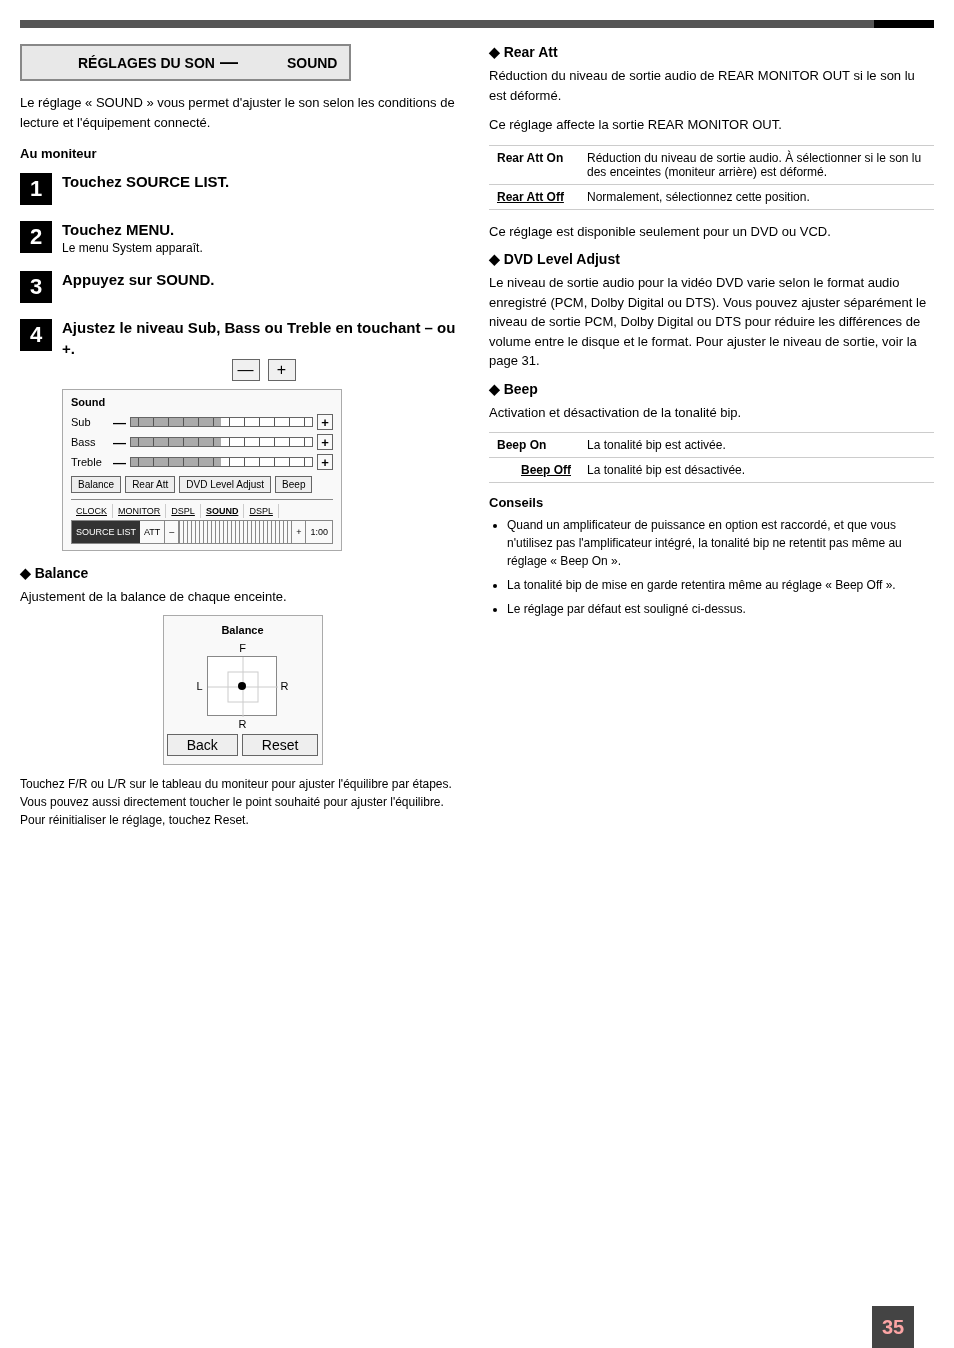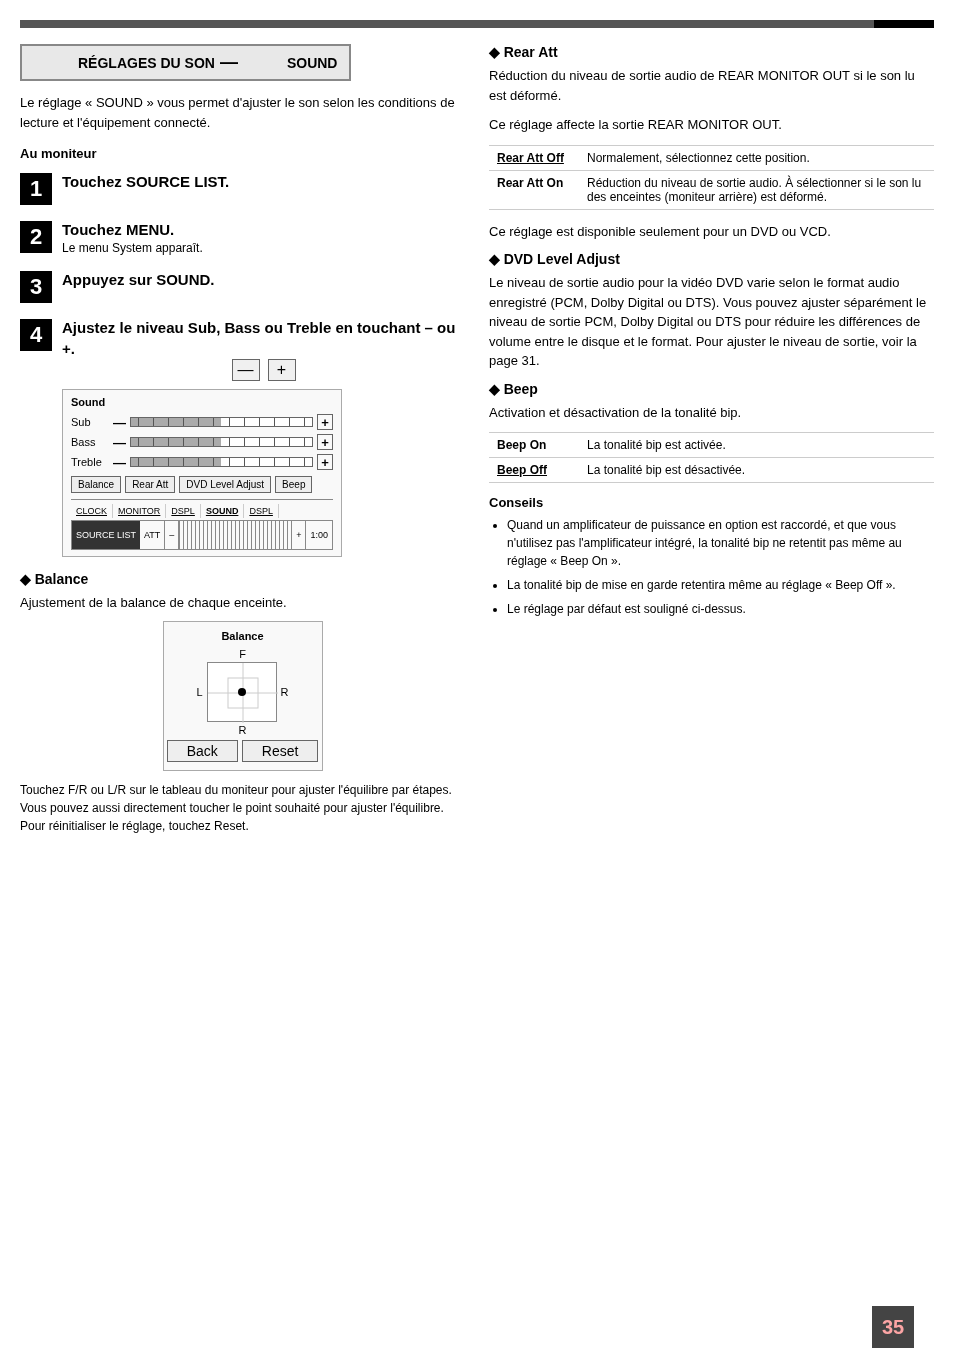--- a/index.html
+++ b/index.html
@@ -167,21 +167,21 @@
       white-space: nowrap;
     }
     .nav-item.active {
       font-weight: bold;
     }
     .bottom-bar {
       display: flex;
       align-items: center;
       border: 1px solid #888;
       margin-top: 2px;
-      height: 30px;
+      height: 24px;
       font-size: 9px;
       text-align: center;
     }
     .bottom-bar-source {
       background: #333;
       color: #fff;
       padding: 1px 4px;
       font-size: 9px;
       height: 100%;
       display: flex;
@@ -571,26 +571,26 @@
       <div>
         <p class="section-heading">
           <span>Rear Att</span>
         </p>
         <p class="body-text">Réduction du niveau de sortie audio de REAR MONITOR OUT si le son lu est déformé.</p>
         <p class="body-text">Ce réglage affecte la sortie REAR MONITOR OUT.</p>
 
         <table class="info-table">
           <tbody>
               <tr>
+            <td>Rear Att On</td>
+            <td>Réduction du niveau de sortie audio. À sélectionner si le son lu des enceintes (moniteur arrière) est déformé.</td>
+          </tr>
+          <tr>
             <td style="text-decoration:underline;">Rear Att Off</td>
             <td>Normalement, sélectionnez cette position.</td>
-          </tr>
-          <tr>
-            <td>Rear Att On</td>
-            <td>Réduction du niveau de sortie audio. À sélectionner si le son lu des enceintes (moniteur arrière) est déformé.</td>
           </tr>
         </tbody>
           </table>
 
         <p class="body-text">Ce réglage est disponible seulement pour un DVD ou VCD.</p>
       </div>
 
       <div>
         <p class="section-heading">
           <span>DVD Level Adjust</span>
@@ -604,21 +604,21 @@
         </p>
         <p class="body-text">Activation et désactivation de la tonalité bip.</p>
 
         <table class="info-table">
           <tbody>
               <tr>
             <td>Beep On</td>
             <td>La tonalité bip est activée.</td>
           </tr>
           <tr>
-            <td style="text-decoration:underline;">Beep Off</td>
+            <td style="text-decoration:underline;text-align:right;">Beep Off</td>
             <td>La tonalité bip est désactivée.</td>
           </tr>
         </tbody>
           </table>
       </div>
 
       <div class="conseils-box">
         <p class="conseils-title">Conseils</p>
         <ul>
           <li>Quand un amplificateur de puissance en option est raccordé, et que vous n'utilisez pas l'amplificateur intégré, la tonalité bip ne retentit pas même au réglage « Beep On ».</li>

